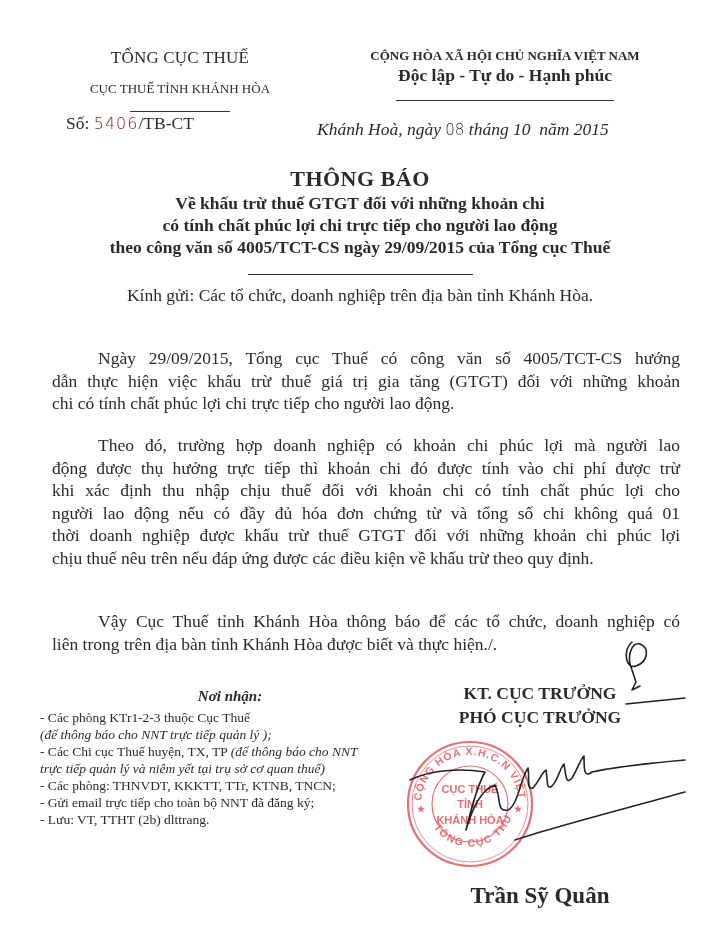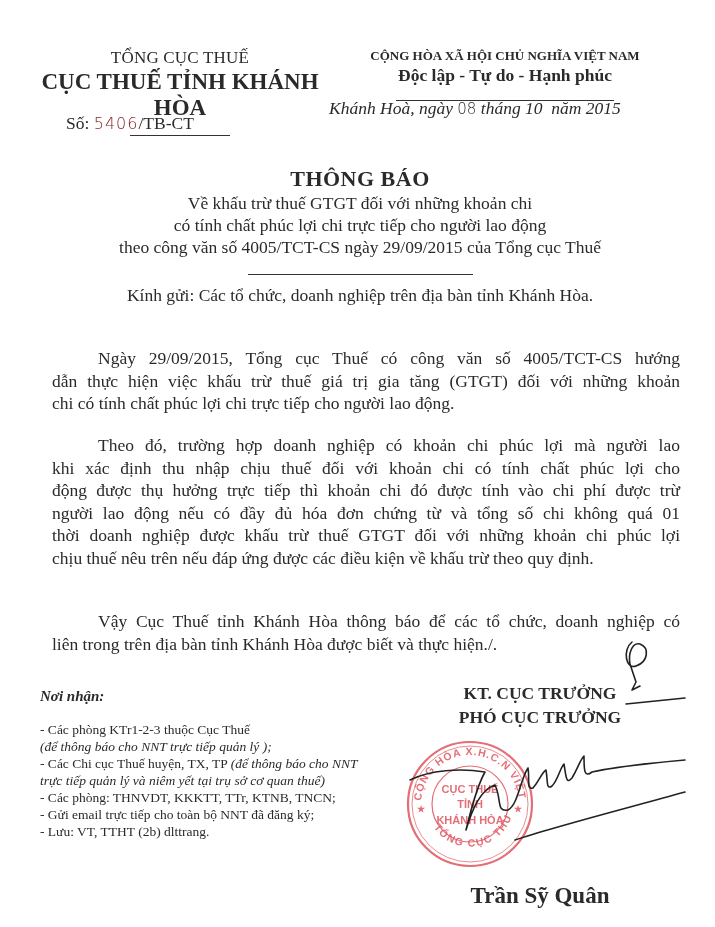--- a/index.html
+++ b/index.html
@@ -5,48 +5,48 @@
   html, body { margin: 0; padding: 0; background: #ffffff; }
   body {
     width: 715px; height: 927px; position: relative; overflow: hidden;
     font-family: "Liberation Serif", "DejaVu Serif", serif; color: #2a2a2a;
   }
   .abs { position: absolute; }
 
   
   .hdr-left { left: 40px; top: 48px; width: 280px; text-align: center; }
   .hdr-left .l1 { font-size: 17px; letter-spacing: 0.2px; }
-  .hdr-left .l2 { font-size: 23px; font-weight: bold; margin-top: 1px; }
+  .hdr-left .l2 { font-size: 13px; font-weight: normal; margin-top: 13px; }
   .hdr-left .rule { width: 100px; height: 1px; background: #333; margin: 14px auto 0; }
   .hdr-right { left: 305px; top: 48px; width: 400px; text-align: center; }
   .hdr-right .l1 { font-size: 13px; font-weight: bold; }
   .hdr-right .l2 { font-size: 17.5px; font-weight: bold; margin-top: 1px; }
   .hdr-right .rule { width: 218px; height: 1px; background: #333; margin: 14px auto 0; }
 
   .docno { left: 66px; top: 113px; font-size: 17.5px; }
   .docno .hand { font-family: "DejaVu Sans", sans-serif; font-size: 16px; letter-spacing: 1px; color: #7f1d1d; font-weight: 300; }
-  .dateline { left: 317px; top: 98px; font-size: 17.5px; font-style: italic; margin-left: 12px; }
+  .dateline { left: 317px; top: 119px; font-size: 17.5px; font-style: italic; }
   .dateline .hand { font-style: normal; font-family: "DejaVu Sans", sans-serif; font-size: 15px; font-weight: 300; }
 
   
   .title-block { left: 60px; top: 166px; width: 600px; text-align: center; }
   .title-block .main { font-size: 22px; font-weight: bold; letter-spacing: 0.5px; }
-  .title-block .sub { font-size: 17.5px; font-weight: normal; line-height: 22px; }
+  .title-block .sub { font-size: 17.5px; font-weight: bold; line-height: 22px; }
   .title-block .rule { width: 225px; height: 1px; background: #333; margin: 16px auto 0; }
 
   .kinh-gui { left: 60px; top: 285px; width: 600px; text-align: center; font-size: 17.5px; }
 
   
   .body-text { left: 52px; width: 628px; font-size: 17.5px; line-height: 22.6px; text-align: justify; }
   .line { display: block; text-align: justify; text-align-last: justify; white-space: nowrap; }
   .line.last { text-align-last: left; }
 
   
   .recipients { left: 40px; top: 688px; width: 380px; font-size: 13.5px; line-height: 17px; }
-  .recipients .heading { font-size: 15px; font-weight: bold; font-style: italic; margin-bottom: 16px; }
+  .recipients .heading { font-size: 15px; font-weight: bold; font-style: italic; margin-bottom: 4px; text-align: center; }
   .recipients .it { font-style: italic; }
 
   
   .sig-title { left: 420px; top: 681px; width: 240px; text-align: center; font-weight: bold; font-size: 17.5px; line-height: 24px; }
   .signer { left: 420px; top: 883px; width: 240px; text-align: center; font-weight: bold; font-size: 23px; }
 
   .stamp { left: 405px; top: 738px; width: 130px; height: 132px; }
   .signature { left: 400px; top: 640px; width: 300px; height: 240px; }
 </style>
 </head>
@@ -83,22 +83,22 @@
 <div class="abs kinh-gui">Kính gửi: Các tổ chức, doanh nghiệp trên địa bàn tỉnh Khánh Hòa.</div>
 
 <div class="abs body-text" style="top:347px;">
   <span class="line" style="padding-left:46px">Ngày 29/09/2015, Tổng cục Thuế có công văn số 4005/TCT-CS hướng</span>
   <span class="line">dẫn thực hiện việc khấu trừ thuế giá trị gia tăng (GTGT) đối với những khoản</span>
   <span class="line last">chi có tính chất phúc lợi chi trực tiếp cho người lao động.</span>
 </div>
 
 <div class="abs body-text" style="top:434px;">
   <span class="line" style="padding-left:46px">Theo đó, trường hợp doanh nghiệp có khoản chi phúc lợi mà người lao</span>
+  <span class="line">động được thụ hưởng trực tiếp thì khoản chi đó được tính vào chi phí được trừ</span>
   <span class="line">khi xác định thu nhập chịu thuế đối với khoản chi có tính chất phúc lợi cho</span>
-  <span class="line">động được thụ hưởng trực tiếp thì khoản chi đó được tính vào chi phí được trừ</span>
   <span class="line">người lao động nếu có đầy đủ hóa đơn chứng từ và tổng số chi không quá 01</span>
   <span class="line">thời doanh nghiệp được khấu trừ thuế GTGT đối với những khoản chi phúc lợi</span>
   <span class="line last">chịu thuế nêu trên nếu đáp ứng được các điều kiện về khấu trừ theo quy định.</span>
 </div>
 
 <div class="abs body-text" style="top:610px;">
   <span class="line" style="padding-left:46px">Vậy Cục Thuế tỉnh Khánh Hòa thông báo để các tổ chức, doanh nghiệp có</span>
   <span class="line last">liên trong trên địa bàn tỉnh Khánh Hòa được biết và thực hiện./.</span>
 </div>
 

